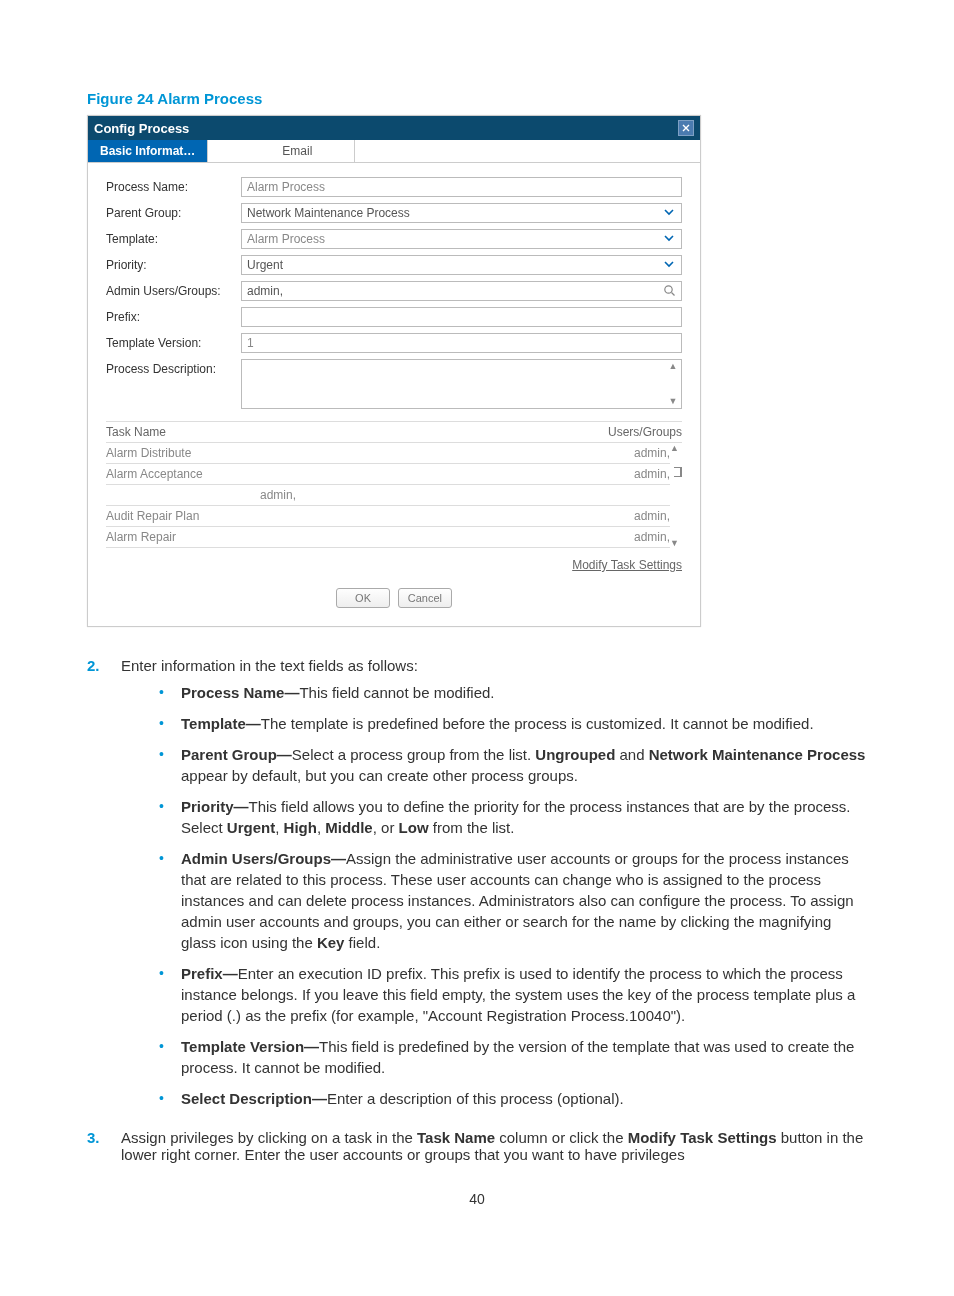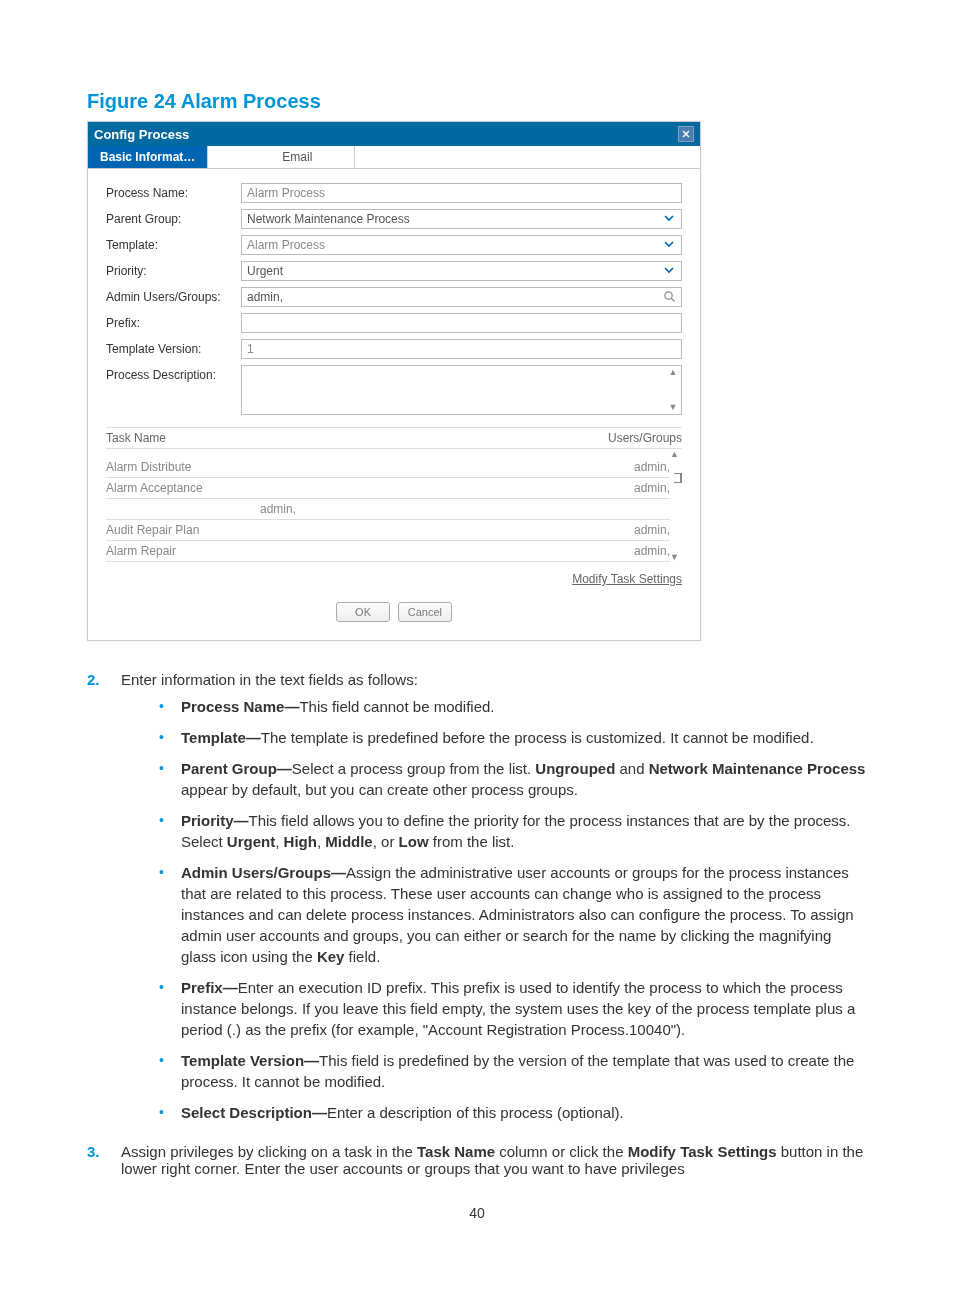--- a/index.html
+++ b/index.html
@@ -10,31 +10,31 @@
     background: #fff;
   }
   .page {
     width: 780px;
     margin: 90px auto 0 auto;
     padding: 0 10px 40px 10px;
   }
   .figure-caption {
     color: #0096d6;
     font-weight: bold;
-    font-size: 20px;
+    font-size: 15px;
     margin-bottom: 8px;
   }
   .dialog {
     background: #fff;
     border: 0.5pt solid #ccc;
     width: 612px;
     box-shadow: 0 0 0.5pt #aaa;
   }
   .dialog-titlebar {
-    background: #0369a1;
+    background: #0c4a6e;
     color: #fff;
     font-weight: bold;
     font-size: 13px;
     padding: 2px 6px;
     display: flex;
     justify-content: space-between;
     align-items: center;
     height: 20px;
   }
   .close-box {
@@ -126,21 +126,21 @@
     padding: 3px 0;
   }
   .table-head {
     color: #666;
     border-top: 0.5pt solid #ddd;
   }
   .table-row { color: #888; }
   .col1 { flex: 1; }
   .col2 { width: 190px; text-align: right; }
   .table-wrapper { display:flex; }
-  .table-body { flex:1;margin-top:8px; }
+  .table-body { flex:1; }
   .table-side { width:12px; position:relative; }
   .table-side .tri { position:absolute; left:0; font-size:9px; color:#888; }
   .table-side .bar { position:absolute; right:0; top:24px; width:6px; height:8px; border-right:2px solid #888; border-top:0.5pt solid #888; border-bottom:0.5pt solid #888; }
   .modify {
     text-align: right;
     padding: 4px 18px 10px 0;
     font-size: 12px;
     color: #666;
     text-decoration: underline;
     cursor: pointer;

